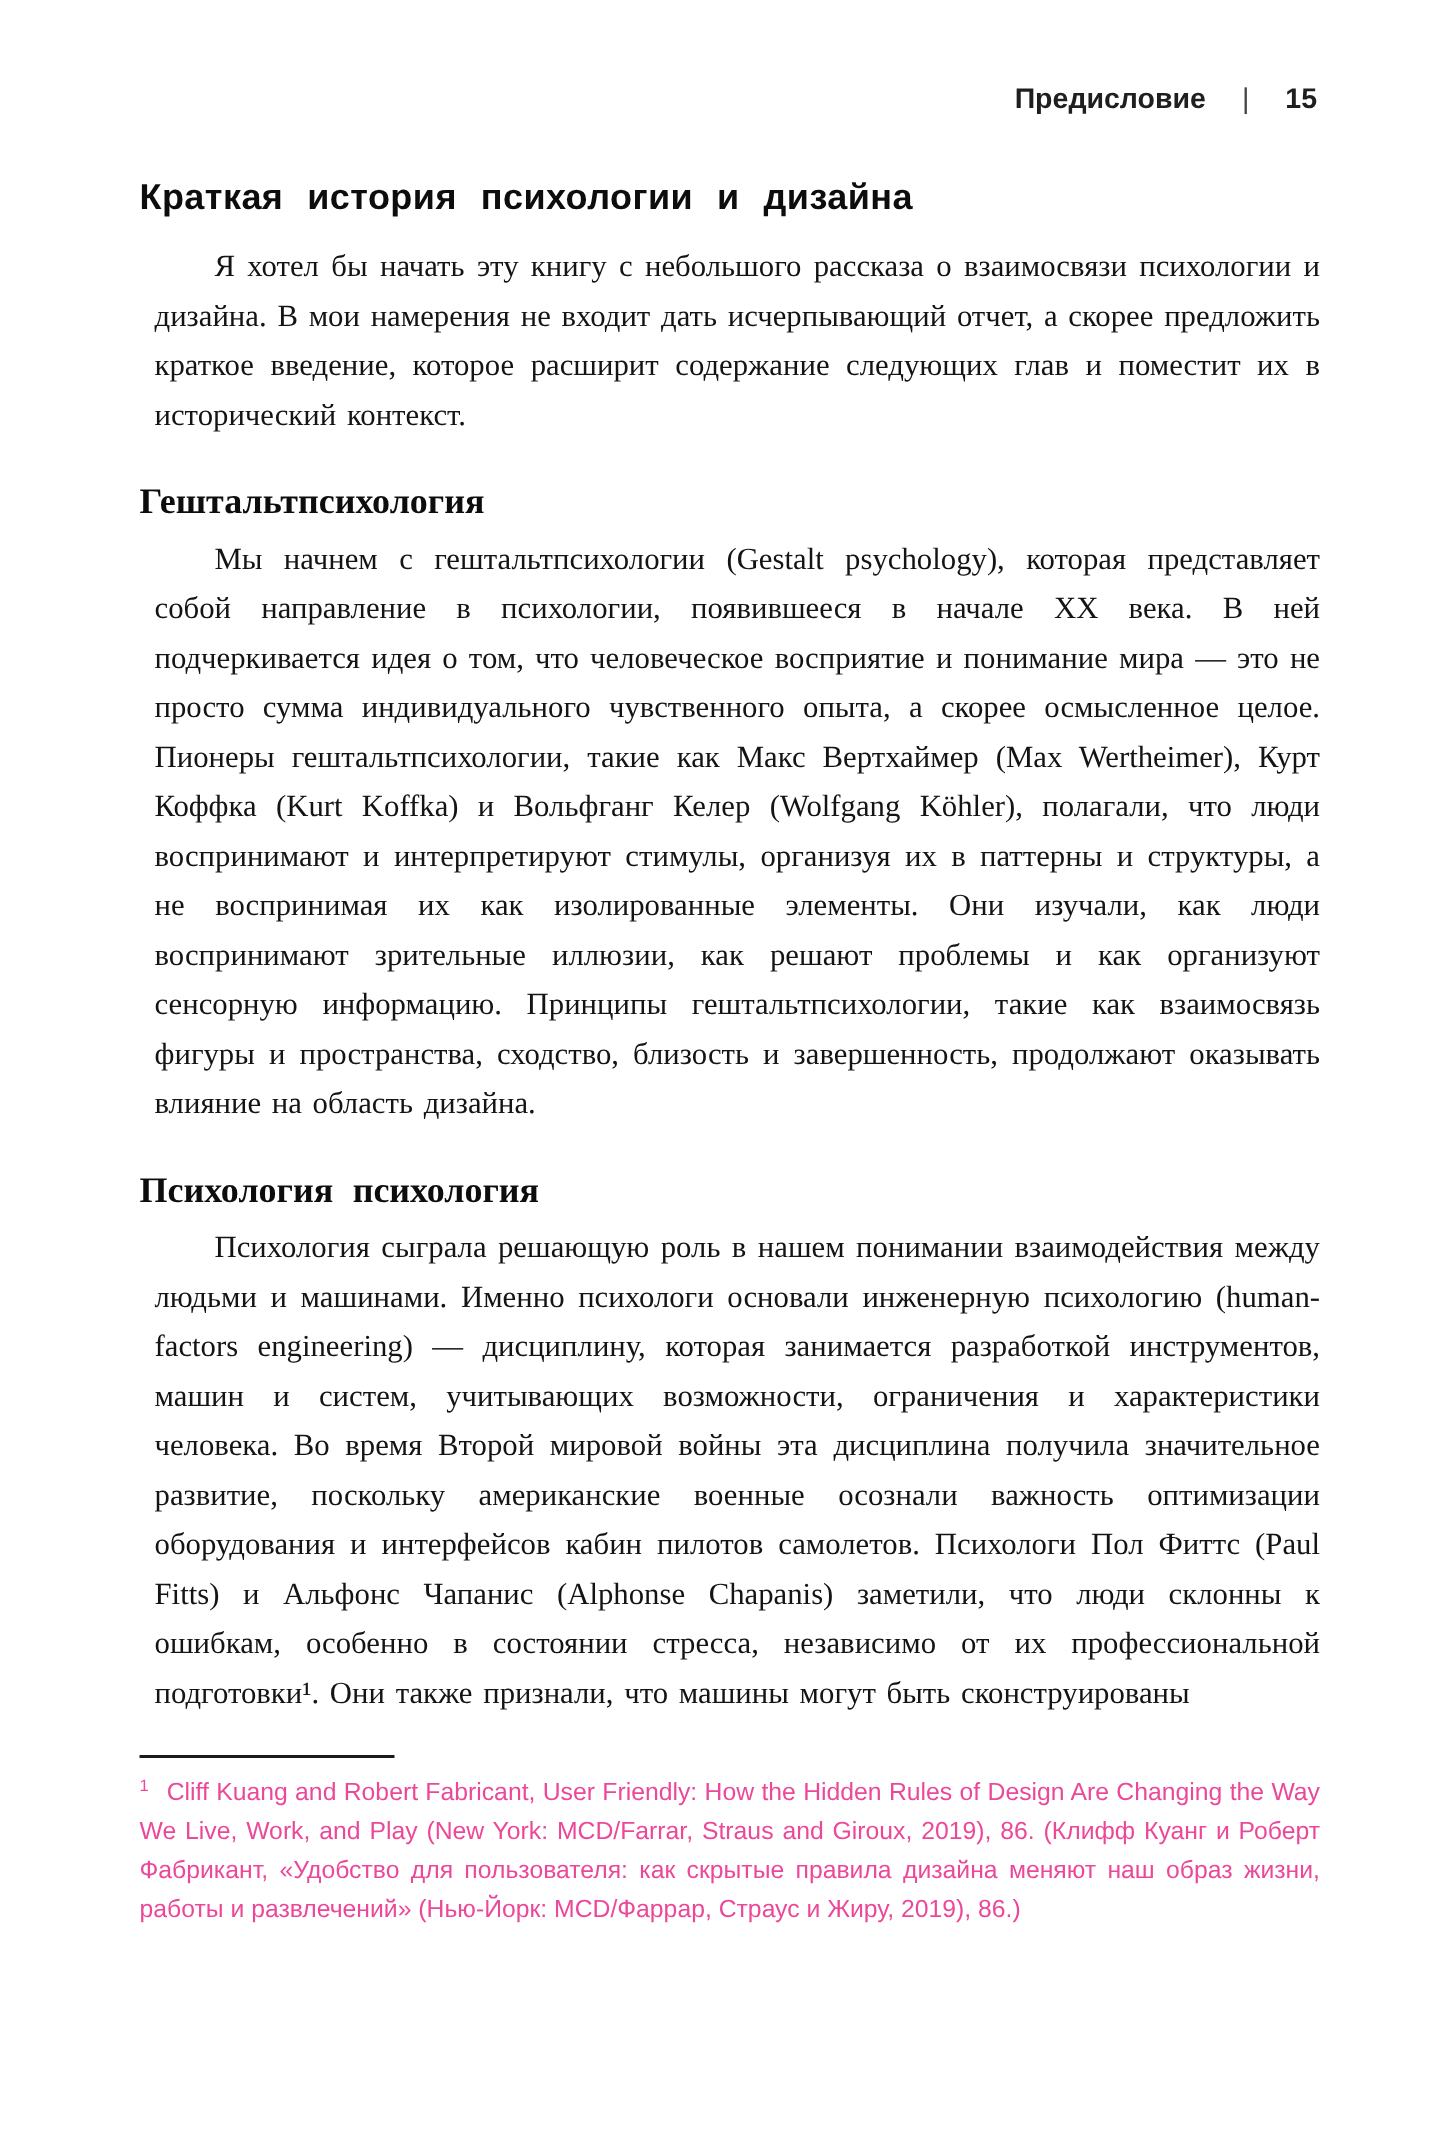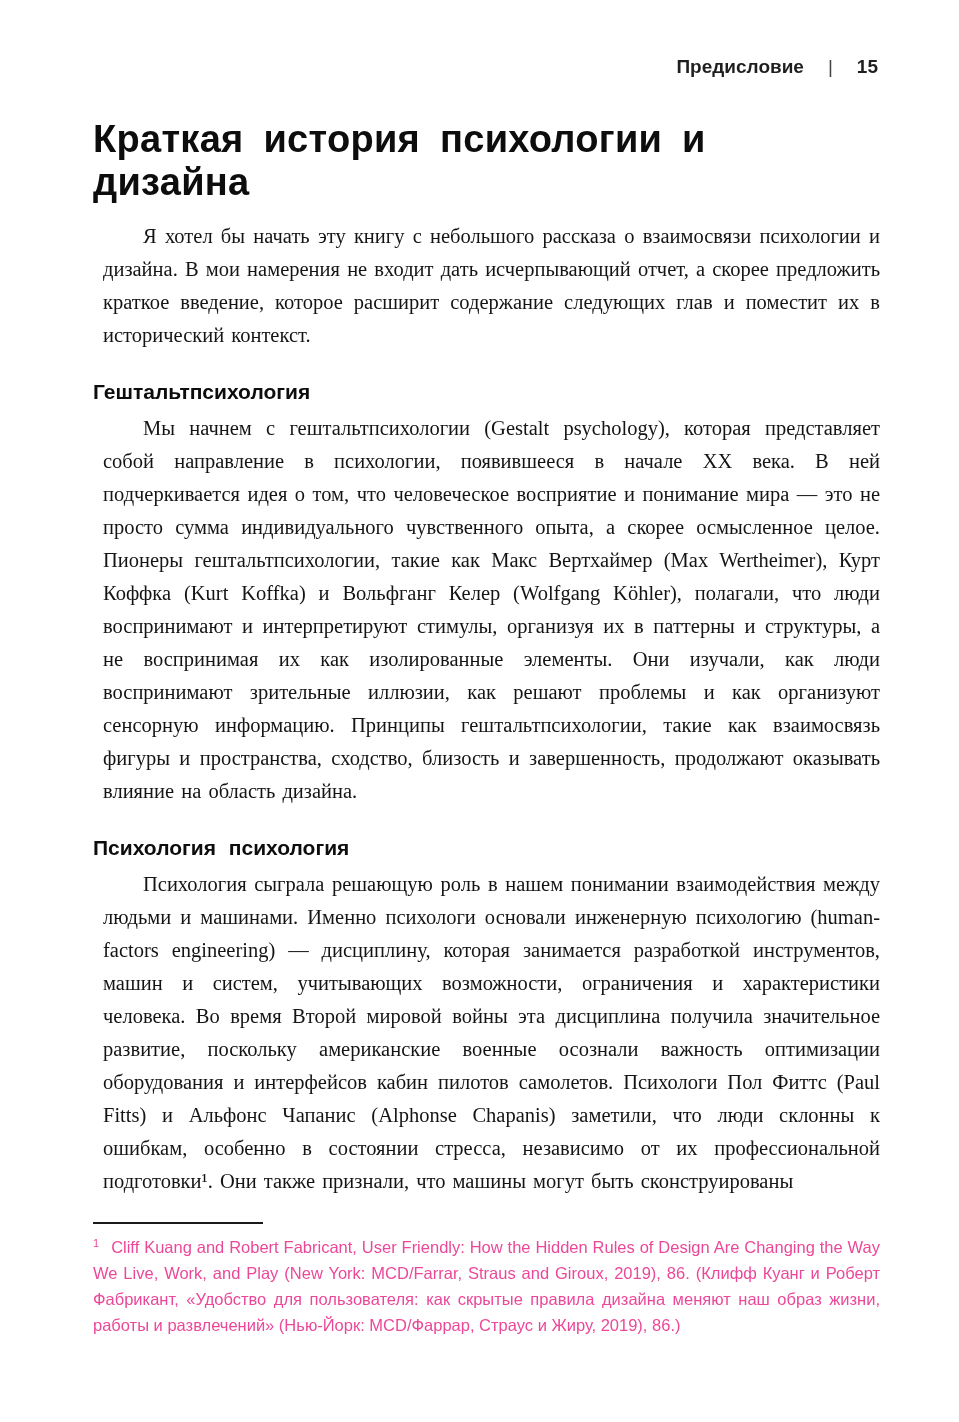--- a/index.html
+++ b/index.html
@@ -30,30 +30,30 @@
   }
   .running-head .sep {
     display: inline-block;
     margin: 0 24px;
     font-weight: 400;
     color: #444444;
   }
   h1.chapter-title {
     font-family: "Liberation Sans", sans-serif;
     font-weight: 700;
-    font-size: 38px;
+    font-size: 24px;
     letter-spacing: 0.3px;
     word-spacing: 9px;
     color: #0d0d0d;
     margin: 40px 0 16px 0;
   }
   h2.section-heading {
-    font-family: Liberation Sans, sans-serif;
+    font-family: Liberation Serif, serif;
     font-weight: 700;
-    font-size: 21px;
+    font-size: 24px;
     word-spacing: 7px;
     color: #0d0d0d;
     margin: 28px 0 8px 0;
   }
   p.body-text {
     font-family: "Liberation Serif", serif;
     font-size: 20.5px;
     line-height: 33px;
     text-align: justify;
     color: #141414;

